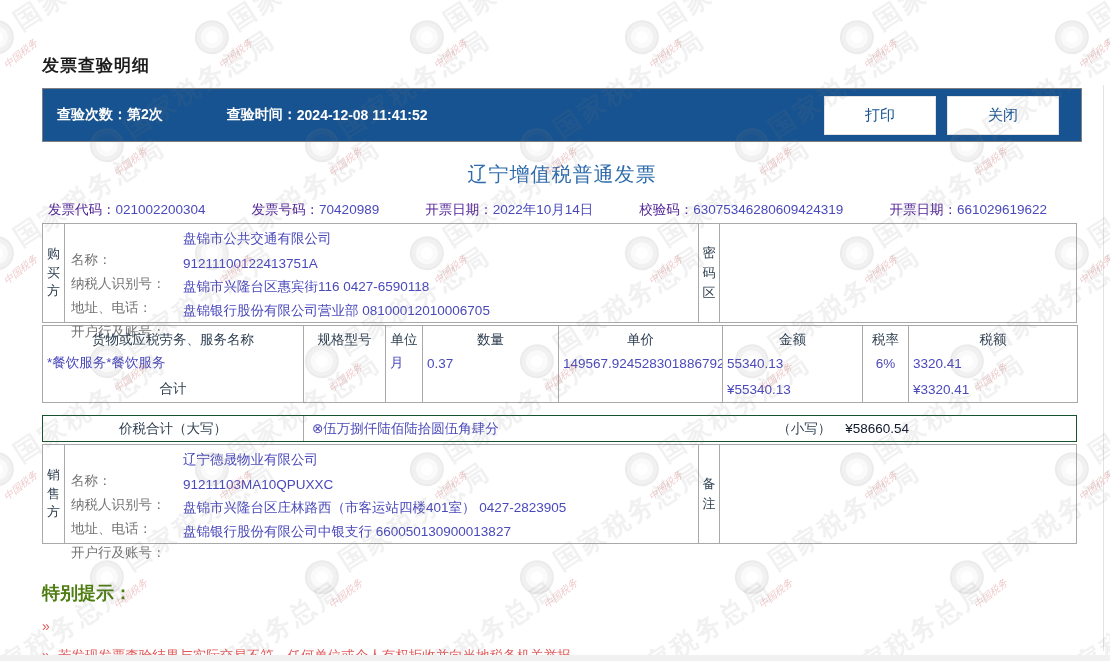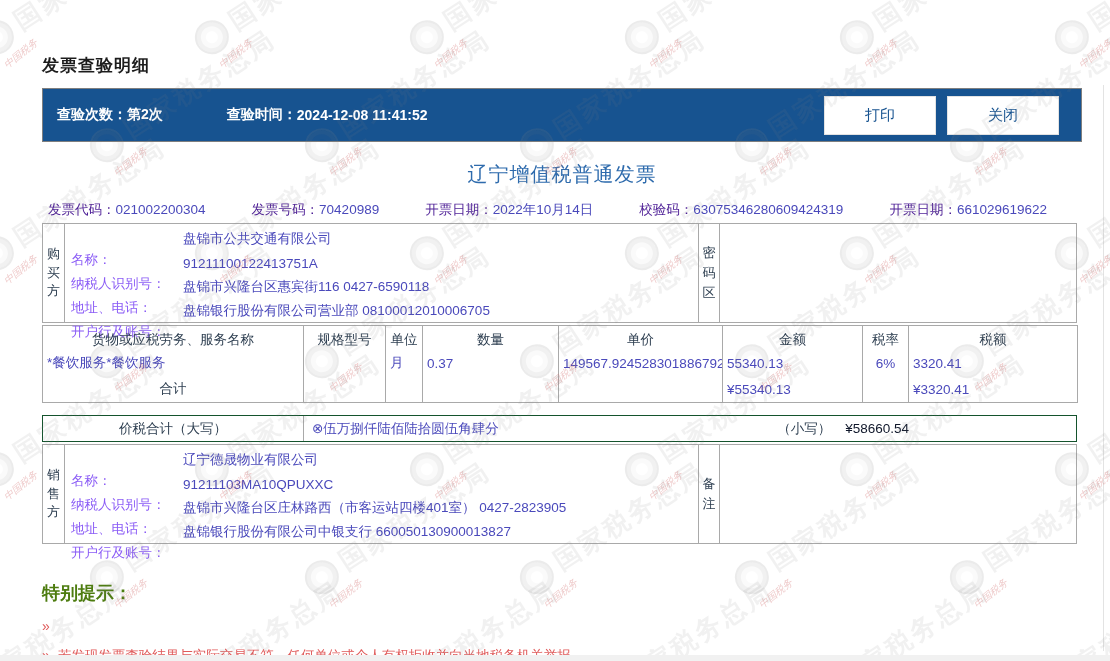--- a/index.html
+++ b/index.html
@@ -37,21 +37,21 @@
   }
   .meta-row .m-label { color:#4c1d95; }
   .val { color:#4a49bb; }
 
   
   .party-box { margin-top:4px; width:1035px; height:100px; border:1px solid #a9a9a9; display:flex; background:transparent; }
   .side-cell { width:22px; border-right:1px solid #a9a9a9; display:flex; align-items:center; justify-content:center; }
   .side-cell span { width:14px; font-size:13px; line-height:1.45; text-align:center; word-break:break-all; color:#2d3e50; }
   .party-fields { width:633px; padding:3px 0 3px 6px; display:flex; flex-direction:column; justify-content:space-around; }
   .f-row { display:flex; align-items:center; height:24px; white-space:nowrap; }
-  .f-label { width:112px; color:#8b5cf6; flex:none;margin-top:41px; }
+  .f-label { width:112px; color:#737373; flex:none;margin-top:41px; }
   .f-value { color:#4a49bb; }
   .divider-cell { width:22px; border-left:1px solid #a9a9a9; border-right:1px solid #a9a9a9; display:flex; align-items:center; justify-content:center; }
   .divider-cell span { width:14px; font-size:13px; line-height:1.55; text-align:center; word-break:break-all; color:#2d3e50; }
   .open-area { flex:1; }
 
   
   table.items { margin-top:2px; width:1035px; border-collapse:collapse; table-layout:fixed; border:1px solid #a9a9a9; }
   table.items th, table.items td {
     border-left:1px solid #a9a9a9; border-right:1px solid #a9a9a9;
     border-top:none; border-bottom:none;

